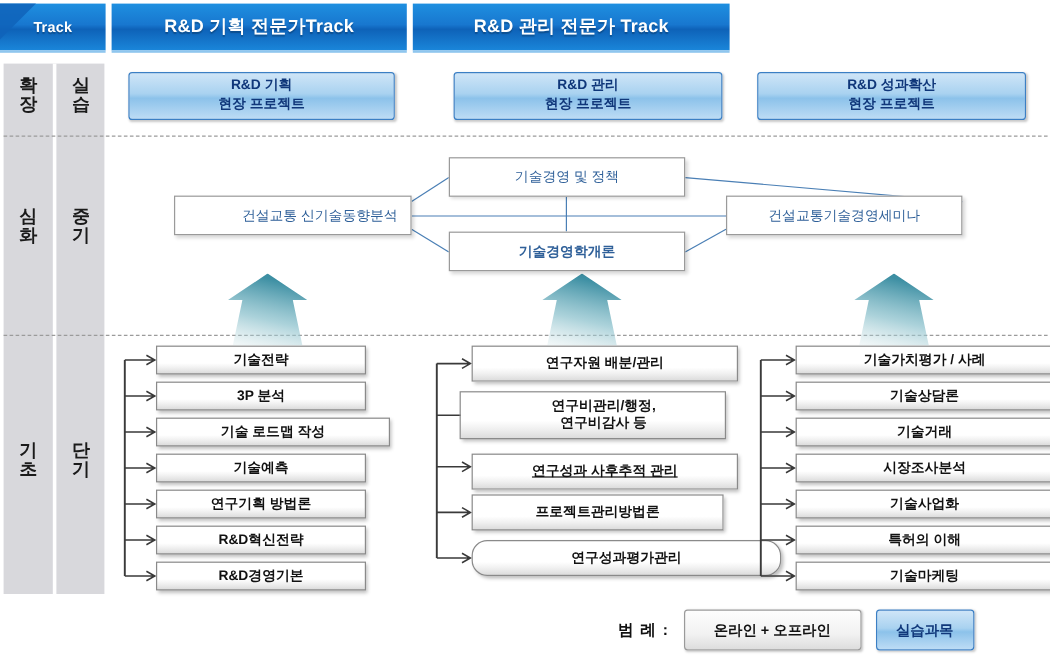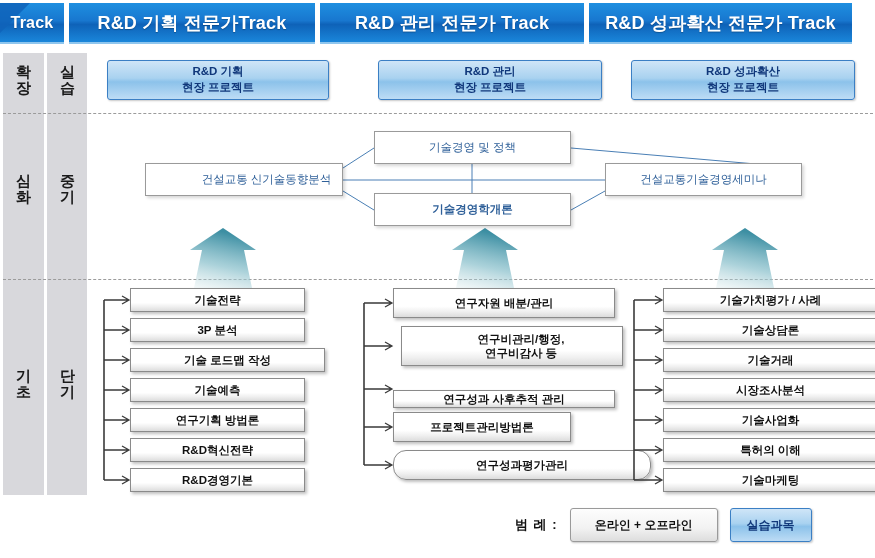--- a/index.html
+++ b/index.html
@@ -27,32 +27,32 @@
     width: 873px;
     height: 41px;
     display: flex;
   }
   .track-cell {
     position: relative;
     height: 41px;
     background: linear-gradient(to bottom, #1e8fe0 0%, #1877cf 45%, #0e62b8 55%, #1a86da 100%);
     color: #ffffff;
     font-weight: bold;
-    font-size: 18px;
+    font-size: 15px;
     display: flex;
     align-items: center;
     justify-content: center;
     letter-spacing: 0.2px;
     box-sizing: border-box;
     border-bottom: 2px solid #8fc6ee;
     text-shadow: 0 1px 1px rgba(0,0,0,0.25);
   }
   .track-cell.first {
-    width: 64px;
-    font-size: 16px;
+    width: 88px;
+    font-size: 12px;
   }
   .track-cell.first::before {
     content: "";
     position: absolute;
     left: 0; top: 0;
     width: 0; height: 0;
     border-left: 30px solid #0f63ba;
     border-bottom: 30px solid transparent;
     opacity: .85;
   }
@@ -255,23 +255,20 @@
     </div>
     <div class="track-sep"></div>
     <div class="track-cell t1">
       <span class="track-label">R&amp;D 기획 전문가Track</span>
     </div>
     <div class="track-sep"></div>
     <div class="track-cell t2">
       <span class="track-label">R&amp;D 관리 전문가 Track</span>
     </div>
     <div class="track-sep"></div>
-    <div class="track-cell t3">
-      <span class="track-label">R&amp;D 성과확산 전문가 Track</span>
-    </div>
   </div>
 
   <div class="sidebar">
     <div class="sb-divider"></div>
 
     <div class="sb-cell sb-col-a sb-row-1">
       <div>
           <span>확</span>
           <span>장</span>
         </div>
@@ -425,27 +422,27 @@
         <path d="M4 15 L4 177" stroke="#3a3a3a" stroke-width="1.6" fill="none"></path>
         <path d="M4 15 L32 15 M25 11 L32 15 L25 19" stroke="#3a3a3a" stroke-width="1.3" fill="none"></path>
         <path d="M4 58 L32 58 M25 54 L32 58 L25 62" stroke="#3a3a3a" stroke-width="1.3" fill="none"></path>
         <path d="M4 101 L32 101 M25 97 L32 101 L25 105" stroke="#3a3a3a" stroke-width="1.3" fill="none"></path>
         <path d="M4 139 L32 139 M25 135 L32 139 L25 143" stroke="#3a3a3a" stroke-width="1.3" fill="none"></path>
         <path d="M4 177 L32 177 M25 173 L32 177 L25 181" stroke="#3a3a3a" stroke-width="1.3" fill="none"></path>
       </svg>
       <div class="course-box" style="left: 33px; top: 0px; width: 222px; height: 30px;">
         <span>연구자원 배분/관리</span>
       </div>
-      <div class="course-box" style="left: 41px; top: 38px; width: 222px; height: 40px; padding-left: 18px;">
+      <div class="course-box" style="left: 23px; top: 38px; width: 222px; height: 40px; padding-left: 18px;">
         <span>연구비관리/행정,<br>연구비감사 등</span>
       </div>
-      <div class="course-box" style="left: 33px; top: 102px; width: 222px; height: 18px;">
+      <div class="course-box" style="left: 33px; top: 90px; width: 222px; height: 30px; text-decoration: underline;">
         <span>연구성과 사후추적 관리</span>
       </div>
-      <div class="course-box" style="left: 33px; top: 124px; width: 178px; height: 30px;">
+      <div class="course-box" style="left: 33px; top: 124px; width: 210px; height: 30px;">
         <span>프로젝트관리방법론</span>
       </div>
       <div class="course-box" style="left: 33px; top: 162px; width: 258px; height: 30px; border-radius: 13px;">
         <span>연구성과평가관리</span>
       </div>
     </div>
   <div class="course-col" id="col-3">
       <svg class="branch-svg" width="37" height="210">
         <path d="M4 12 L4 192" stroke="#3a3a3a" stroke-width="1.6" fill="none"></path>
         <path d="M4 12 L32 12 M25 8 L32 12 L25 16" stroke="#3a3a3a" stroke-width="1.3" fill="none"></path>

